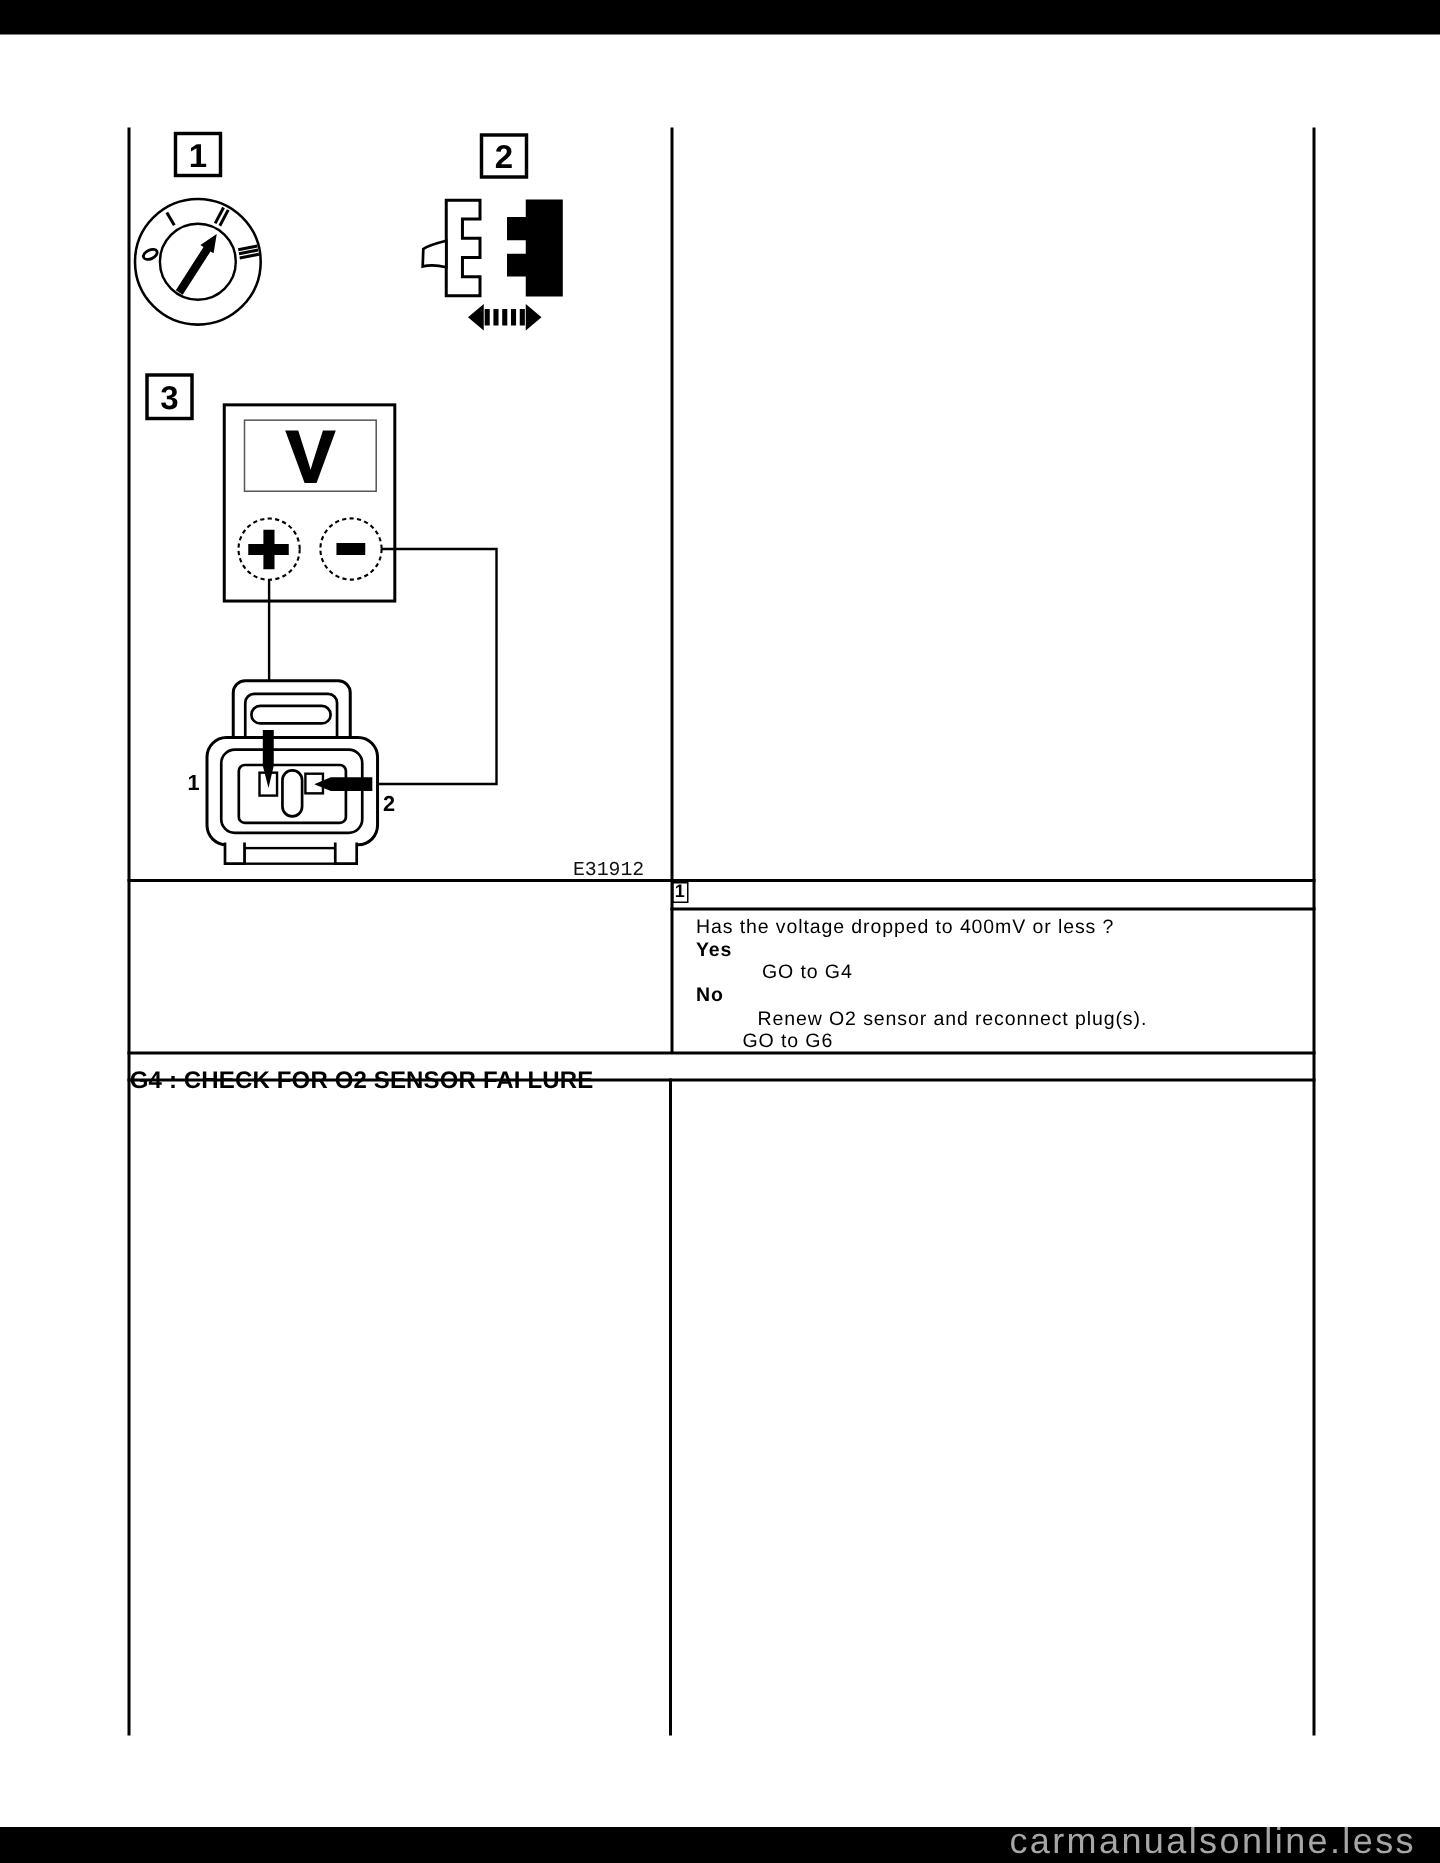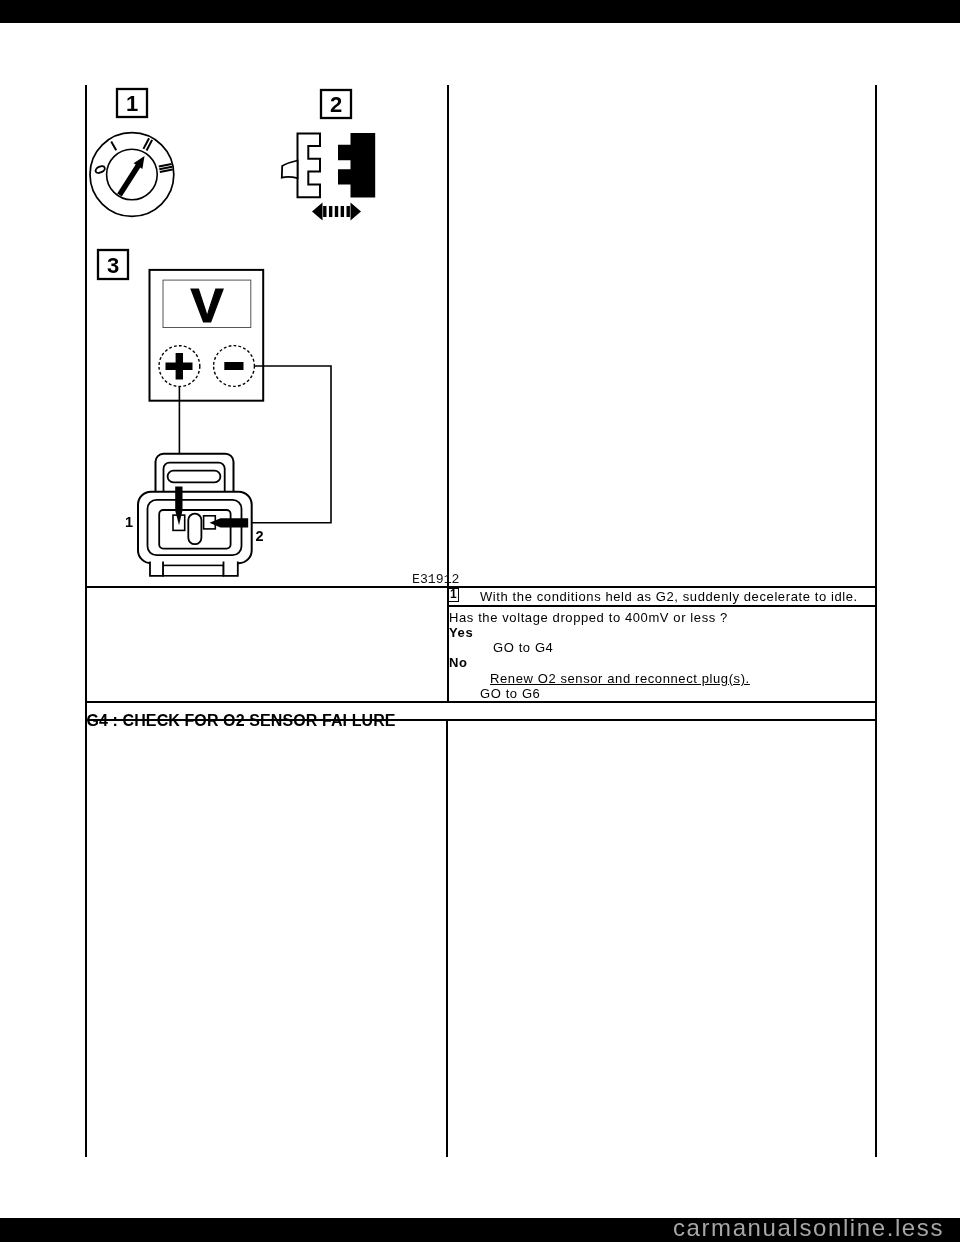--- a/index.html
+++ b/index.html
@@ -127,32 +127,31 @@
     <path d="M91.2,401.6 H98.5 V425.5 L95,440.3 L91.2,425.5 Z" fill="#000"></path>
 
     <path d="M125.5,437.8 L136.5,433.2 H164.2 V442.4 H136.5 Z" fill="#000"></path>
 
     <text x="41" y="441.5" font-family="Liberation Sans,sans-serif" font-size="14.5" font-weight="bold">1</text>
 
     <text x="171.4" y="455.6" font-family="Liberation Sans,sans-serif" font-size="14.5" font-weight="bold">2</text>
     </g>
   </svg>
 
-  <div class="abs" style="left:412px;top:572.5px;width:52px;font-family:'Liberation Mono',monospace;font-size:13.2px;line-height:13px;color:#111;">E31912</div>
+  <div class="abs" style="left:382px;top:572.5px;width:52px;font-family:'Liberation Mono',monospace;font-size:13.2px;line-height:13px;color:#111;">E31912</div>
 
   <div class="abs" style="left:448px;top:588px;width:10.5px;height:14px;border:1.7px solid #000;box-sizing:border-box;font-weight:bold;font-size:12px;text-align:center;line-height:11.5px;">1</div>
 
-  <div class="txt" style="left:480px;top:590px;line-height:13px;">With the conditions held as G2, suddenly decelerate to idle.</div>
 
-  <div class="txt" style="left:449px;top:609.8px;line-height:15.2px;">
+  <div class="txt" style="left:464px;top:609.8px;line-height:15.2px;">
     Has the voltage dropped to 400m<span>V</span> or less ?<br>
     <b>Yes</b><br>
     <span style="padding-left:44px;">GO to G4</span><br>
     <b>No</b><br>
-    <span style="padding-left:41px;text-decoration:underline;">Renew O2 sensor and reconnect plug(s).</span><br>
+    <span style="padding-left:41px;">Renew O2 sensor and reconnect plug(s).</span><br>
     <span style="padding-left:31px;margin-top:44px;">GO to G6</span>
   </div>
 
   <div class="txt" style="left:86.5px;top:714px;font-weight:bold;font-size:16px;letter-spacing:0.1px;line-height:14px;">G4 : CHECK FOR O2 SENSOR FAI LURE</div>
 
   <div class="abs" style="left:0;top:1218px;width:960px;height:24px;background:#000;"></div>
 
   <div class="abs" style="right:16px;top:1215.5px;color:#a6a6a6;font-size:24px;line-height:24px;letter-spacing:1.6px;">carmanualsonline.less</div>
 </div>
 

